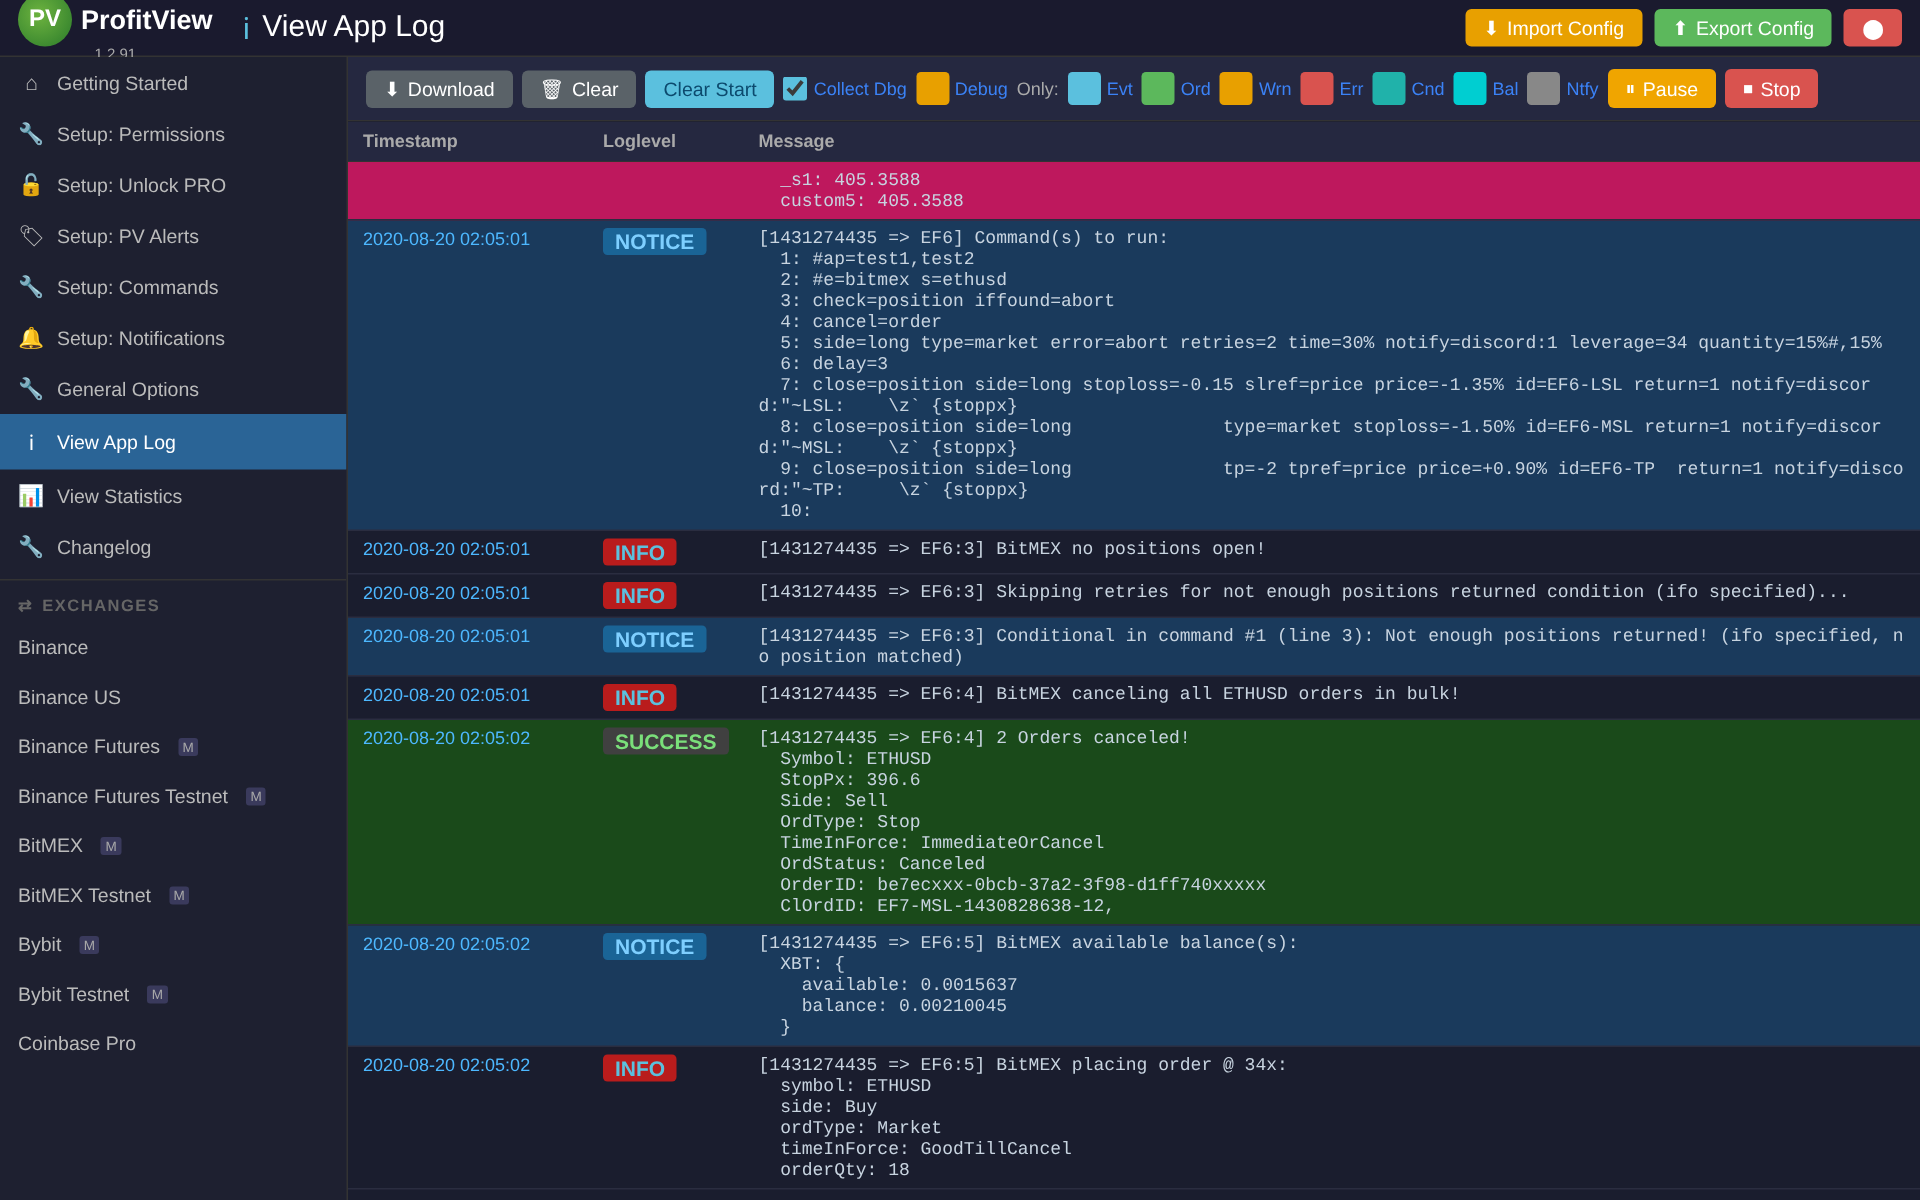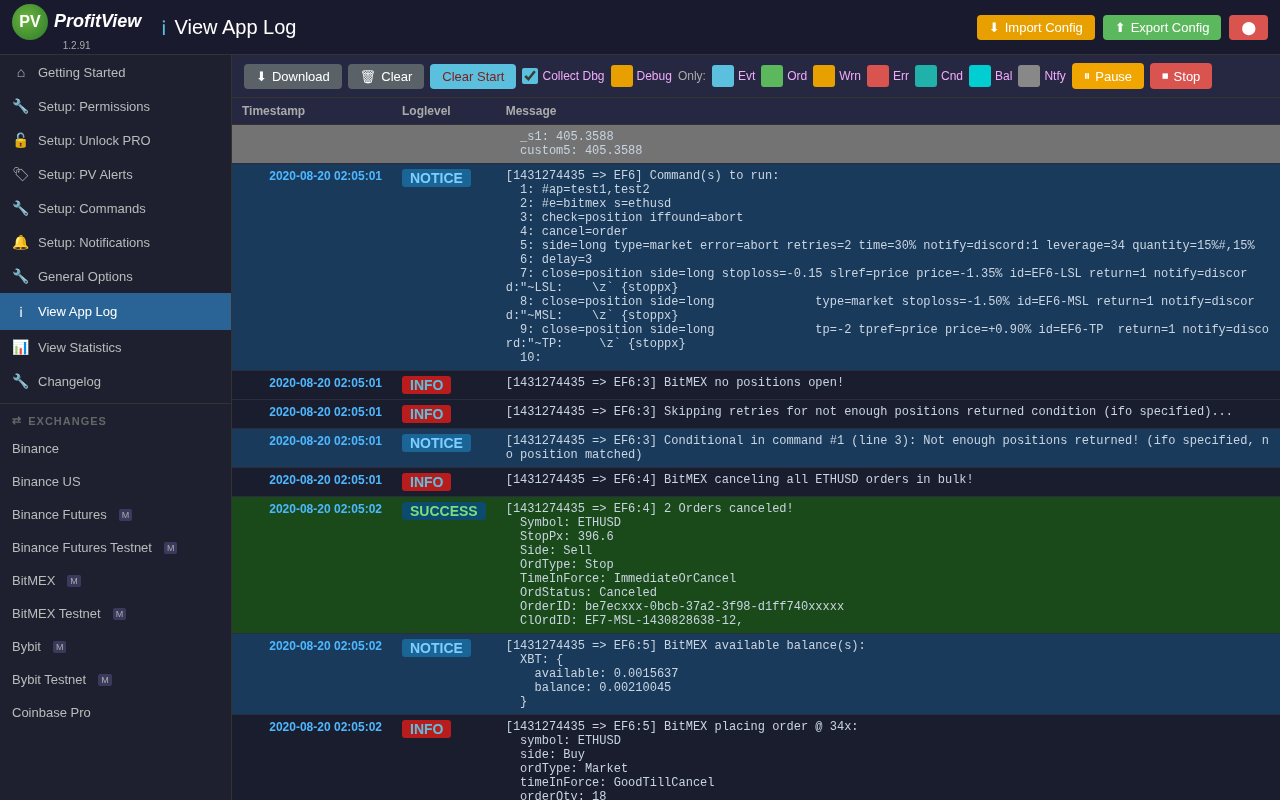--- a/index.html
+++ b/index.html
@@ -1,22 +1,22 @@
 <!DOCTYPE html>
 <html><head>
   <meta charset="utf-8">
   <style>
     * { box-sizing: border-box; margin: 0; padding: 0; }
     body { font-family: 'Segoe UI', Arial, sans-serif; background: #1a1a2e; color: #ccc; font-size: 13px; display: flex; flex-direction: column; height: 800px; overflow: hidden; }
 
     
-    #topbar { background: #1a1a2e; display: flex; align-items: center; padding: 4px 12px; height: 55px; border-bottom: 1px solid #333; flex-shrink: 0; }
+    #topbar { background: #1a1a2e; display: flex; align-items: center; padding: 4px 12px; height: 38px; border-bottom: 1px solid #333; flex-shrink: 0; }
     #logo-area { display: flex; flex-direction: column; align-items: center; margin-right: 20px; }
     #logo-icon { width: 36px; height: 36px; background: radial-gradient(circle at 40% 40%, #6db33f, #2a7a2a); border-radius: 50%; display: flex; align-items: center; justify-content: center; color: white; font-size: 16px; font-weight: bold; }
-    #logo-text { color: white; font-size: 18px; font-weight: bold; margin-left: 4px; font-style: italic; }
+    #logo-text { color: white; font-size: 18px; font-weight: bold; margin-left: 4px; }
     #logo-row { display: flex; align-items: center; }
     #version { color: #aaa; font-size: 10px; text-align: center; }
     #page-title-area { display: flex; align-items: center; gap: 8px; flex: 1; }
     #page-title-icon { color: #5bc0de; font-size: 18px; }
     #page-title-text { color: white; font-size: 20px; font-weight: 500; }
     #topbar-actions { display: flex; gap: 8px; align-items: center; }
     .btn-import { background: #e8a000; color: white; border: none; padding: 7px 14px; border-radius: 4px; cursor: pointer; font-size: 13px; font-weight: 500; display: flex; align-items: center; gap: 5px; }
     .btn-export { background: #5cb85c; color: white; border: none; padding: 7px 14px; border-radius: 4px; cursor: pointer; font-size: 13px; font-weight: 500; display: flex; align-items: center; gap: 5px; }
     .btn-red { background: #d9534f; color: white; border: none; padding: 7px 14px; border-radius: 4px; cursor: pointer; font-size: 13px; font-weight: 500; }
 
@@ -31,53 +31,53 @@
     .sidebar-section { padding: 10px 12px 5px; color: #666; font-size: 11px; font-weight: bold; text-transform: uppercase; letter-spacing: 1px; border-top: 1px solid #333; margin-top: 5px; display: flex; align-items: center; gap: 6px; }
 
     
     #content { flex: 1; display: flex; flex-direction: column; overflow: hidden; background: #1a1d2e; }
 
     
     #toolbar { background: #252840; padding: 8px 12px; display: flex; align-items: center; gap: 6px; border-bottom: 1px solid #333; flex-shrink: 0; flex-wrap: wrap; }
     .btn-toolbar { border: none; padding: 5px 12px; border-radius: 4px; cursor: pointer; font-size: 13px; font-weight: 500; display: flex; align-items: center; gap: 5px; }
     .btn-download { background: #5a6268; color: white; }
     .btn-clear { background: #5a6268; color: white; }
-    .btn-clearstart { background: #5bc0de; color: #7f1d1d; }
+    .btn-clearstart { background: #5bc0de; color: #0c4a6e; }
     .btn-pause { background: #f0a500; color: white; }
     .btn-stop { background: #d9534f; color: white; }
     .toggle-item { display: flex; align-items: center; gap: 4px; }
     .toggle-checkbox { width: 16px; height: 16px; accent-color: #5bc0de; }
     .toggle-square { width: 22px; height: 22px; border-radius: 3px; display: inline-block; }
-    .toggle-label { color: #f0abfc; font-size: 12px; }
+    .toggle-label { color: #3b82f6; font-size: 12px; }
     .only-label { color: #aaa; font-size: 12px; }
     .sq-blue { background: #5bc0de; }
     .sq-green { background: #5cb85c; }
     .sq-orange { background: #e8a000; }
     .sq-red { background: #d9534f; }
     .sq-teal { background: #20b2aa; }
     .sq-cyan { background: #00ced1; }
     .sq-gray { background: #888; }
 
     
     #log-area { flex: 1; overflow-y: auto; background: #1a1d2e; }
     #log-table { width: 100%; border-collapse: collapse; }
     #log-table thead th { background: #252840; color: #aaa; padding: 6px 10px; text-align: left; font-size: 12px; font-weight: 600; border-bottom: 1px solid #333; position: sticky; top: 0; z-index: 2; margin-left: 44px; }
     #log-table tbody tr { border-bottom: 1px solid #2a2d40; }
     .log-row { vertical-align: top; }
     .log-row td { padding: 5px 10px; font-size: 12px; }
-    .log-row.row-dark { background: #737373; }
+    .log-row.row-dark { background: #be185d; }
     .log-row.row-notice { background: #1a3a5c; }
     .log-row.row-success { background: #1a4a1a; }
     .log-row.row-info { background: #1a1d2e; }
-    .ts-cell { color: #4db8ff; font-weight: bold; white-space: nowrap; width: 160px; text-align: right; }
+    .ts-cell { color: #4db8ff; font-weight: normal; white-space: nowrap; width: 160px; }
     .level-cell { width: 80px; }
     .badge { display: inline-block; padding: 1px 8px; border-radius: 3px; font-size: 14px; font-weight: bold; text-transform: uppercase; }
     .badge-notice { background: #1a6496; color: #7ecfff; }
     .badge-info { background: #b91c1c; color: #5bc0de; }
-    .badge-success { background: #0c4a6e; color: #7adf7a; }
+    .badge-success { background: #404040; color: #7adf7a; }
     .msg-cell { color: #c8d4e0; font-family: 'Courier New', monospace; font-size: 11.5px; white-space: pre-wrap; word-break: break-all; }
 
     
     ::-webkit-scrollbar { width: 8px; }
     ::-webkit-scrollbar-track { background: #1a1d2e; }
     ::-webkit-scrollbar-thumb { background: #444; border-radius: 4px; }
   </style>
 </head>
 <body>
 

